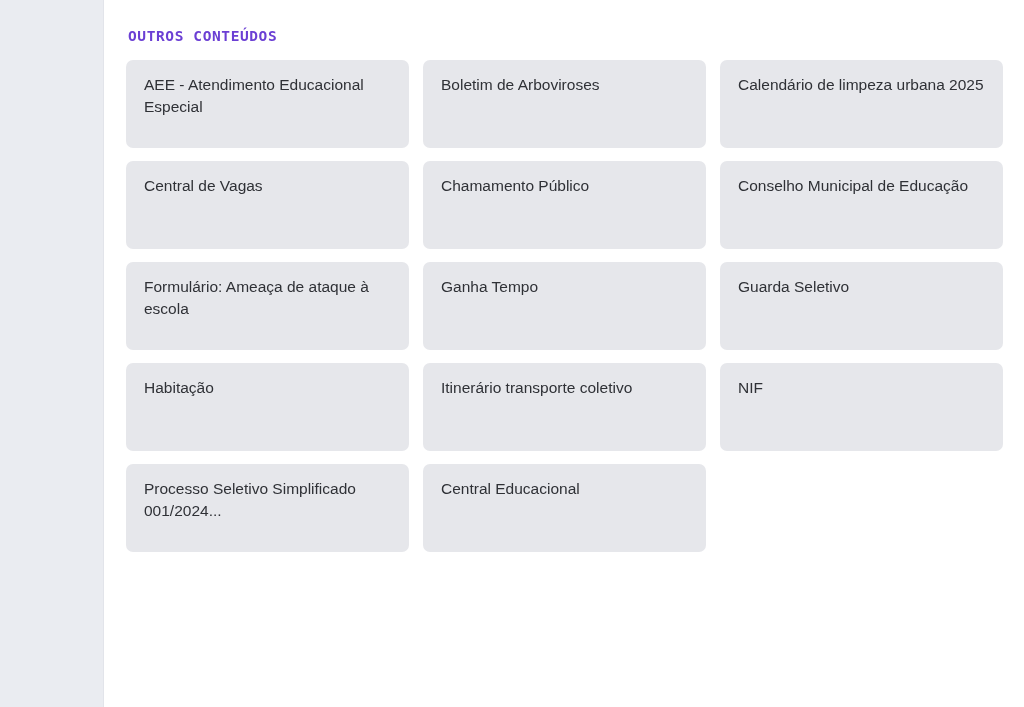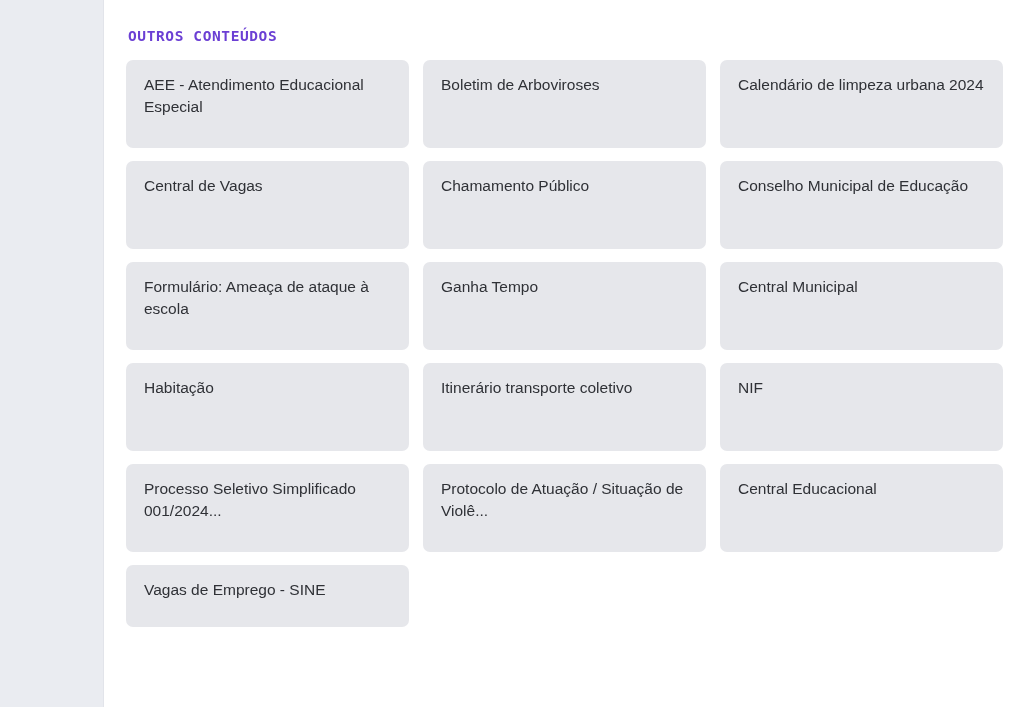--- a/index.html
+++ b/index.html
@@ -99,56 +99,50 @@
   <div class="card">
     <div class="section-title">OUTROS CONTEÚDOS</div>
     <div class="grid">
         <div class="tile tall">
           <span class="tile-label">AEE - Atendimento Educacional Especial</span>
         </div>
         <div class="tile tall">
           <span class="tile-label">Boletim de Arboviroses</span>
         </div>
         <div class="tile tall">
-          <span class="tile-label">Calendário de limpeza urbana 2024</span>
+          <span class="tile-label">Calendário de limpeza urbana 2025</span>
         </div>
         <div class="tile tall">
           <span class="tile-label">Central de Vagas</span>
         </div>
         <div class="tile tall">
           <span class="tile-label">Chamamento Público</span>
         </div>
         <div class="tile tall">
           <span class="tile-label">Conselho Municipal de Educação</span>
         </div>
         <div class="tile tall">
           <span class="tile-label">Formulário: Ameaça de ataque à escola</span>
         </div>
         <div class="tile">
           <span class="tile-label">Ganha Tempo</span>
         </div>
         <div class="tile">
-          <span class="tile-label">Central Municipal</span>
+          <span class="tile-label">Guarda Seletivo</span>
         </div>
         <div class="tile">
           <span class="tile-label">Habitação</span>
         </div>
         <div class="tile tall">
           <span class="tile-label">Itinerário transporte coletivo</span>
         </div>
         <div class="tile tall">
           <span class="tile-label">NIF</span>
         </div>
         <div class="tile tall">
           <span class="tile-label">Processo Seletivo Simplificado 001/2024...</span>
         </div>
         <div class="tile tall">
-          <span class="tile-label">Protocolo de Atuação / Situação de Violê...</span>
-        </div>
-        <div class="tile tall">
           <span class="tile-label">Central Educacional</span>
-        </div>
-        <div class="tile">
-          <span class="tile-label">Vagas de Emprego - SINE</span>
         </div>
       </div>
   </div>
 </div>
 
 </body></html>

